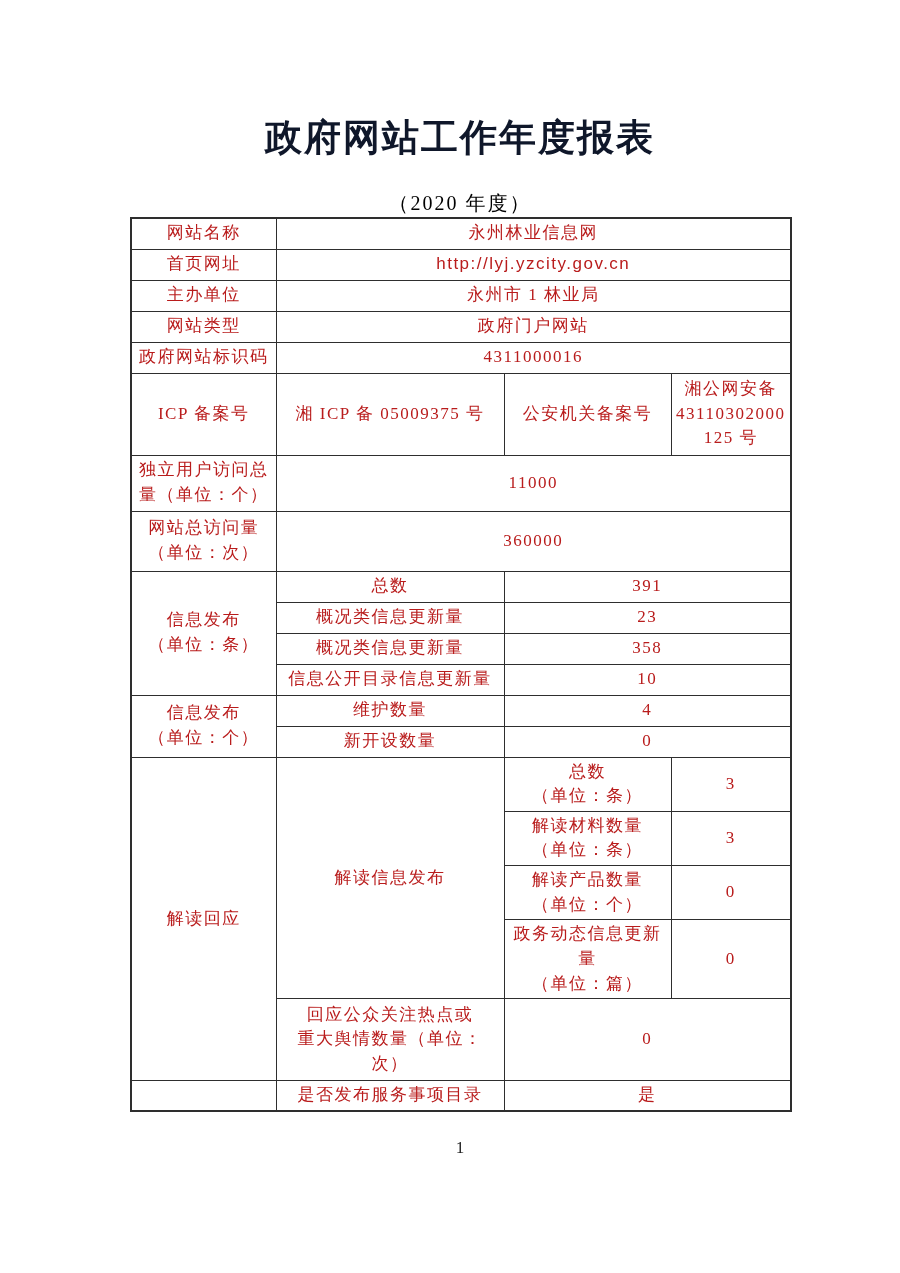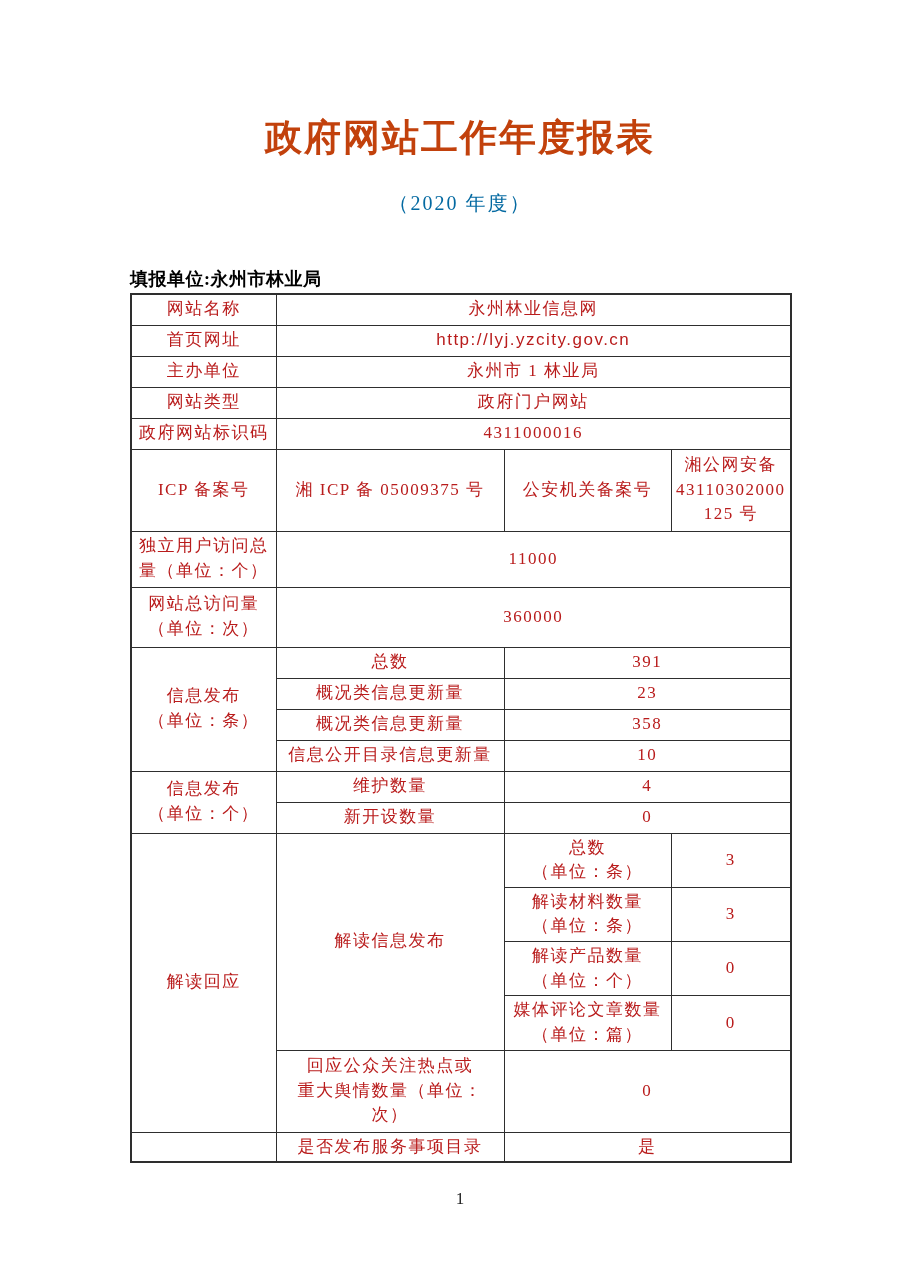--- a/index.html
+++ b/index.html
@@ -20,29 +20,29 @@
     padding-top: 116px;
   }
   .doc-title {
     margin: 0;
     font-family: "Liberation Sans", "DejaVu Sans", sans-serif;
     font-weight: bold;
     font-size: 37px;
     line-height: 44px;
     letter-spacing: 2px;
     text-align: center;
-    color: #c2410c;
+    color: #0f172a;
   }
   .doc-subtitle {
     margin-top: 32px;
     font-size: 20px;
     line-height: 23px;
     letter-spacing: 2px;
     text-align: center;
-    color: #0369a1;
+    color: #000000;
   }
   .reporting-unit {
     margin-top: 52px;
     font-size: 18px;
     line-height: 24px;
     font-weight: bold;
     letter-spacing: 0.5px;
     text-align: left;
     color: #000;
   }
@@ -88,21 +88,20 @@
 </style>
 </head>
 <body>
 
 <div class="sheet">
 
   <h1 class="doc-title">政府网站工作年度报表</h1>
 
   <div class="doc-subtitle">（2020 年度）</div>
 
-  <div class="reporting-unit">填报单位:永州市林业局</div>
 
   <table class="report">
     <colgroup>
       <col style="width:145px">
       <col style="width:228px">
       <col style="width:167px">
       <col style="width:120px">
     </colgroup>
     <tbody>
       <tr class="rs">
@@ -185,21 +184,21 @@
         <td>解读材料数量
 （单位：条）</td>
         <td>3</td>
       </tr>
       <tr class="rint">
         <td>解读产品数量
 （单位：个）</td>
         <td>0</td>
       </tr>
       <tr class="rint">
-        <td>媒体评论文章数量
+        <td>政务动态信息更新量
 （单位：篇）</td>
         <td>0</td>
       </tr>
       <tr class="rhot">
         <td>回应公众关注热点或
 重大舆情数量（单位：
 次）</td>
         <td colspan="2">0</td>
       </tr>
 

